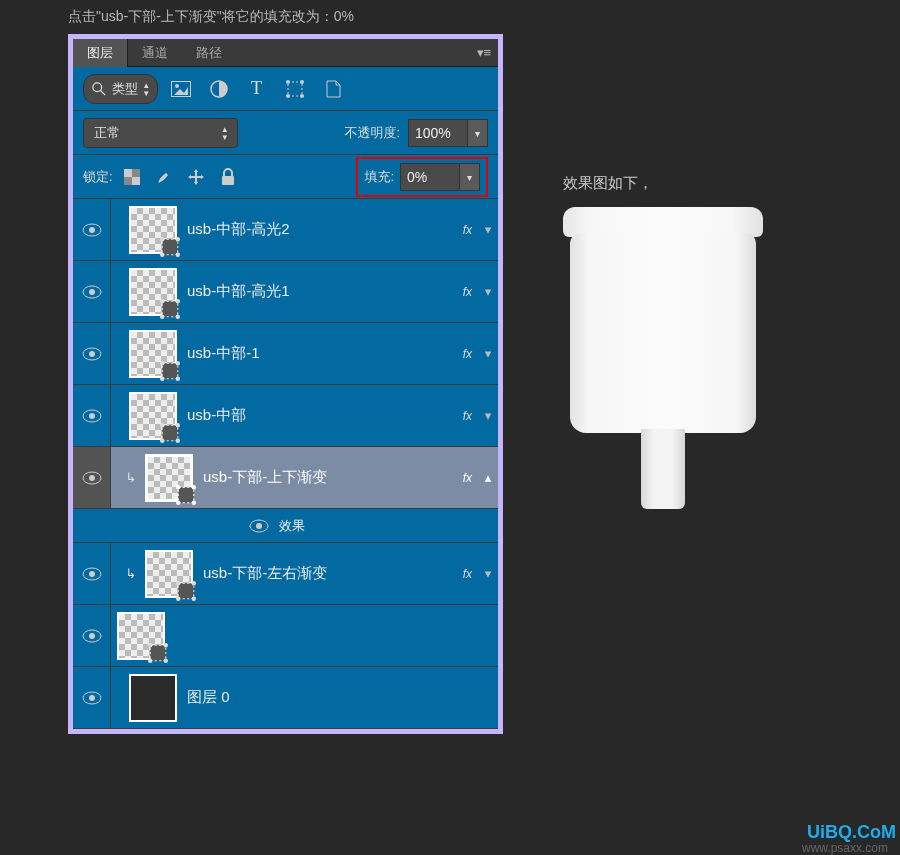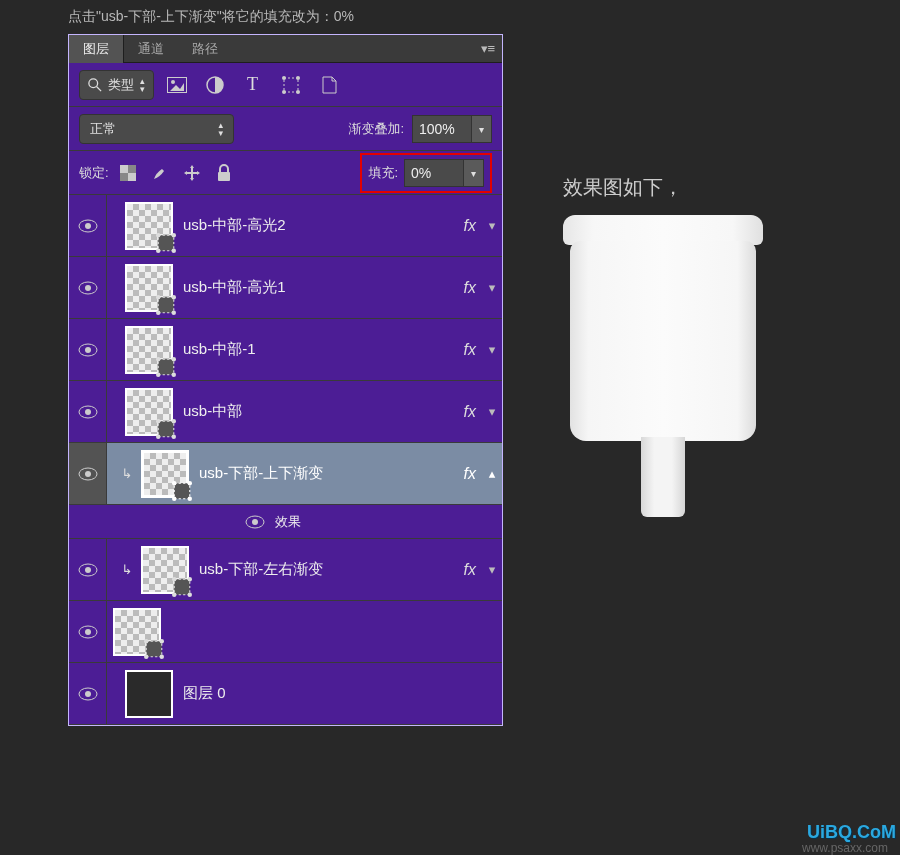--- a/index.html
+++ b/index.html
@@ -14,22 +14,22 @@
 }
 .topbar {
   padding: 8px 0 8px 68px;
   color: #b8b8b8;
   font-size: 14px;
 }
 .main-area { display: flex; }
 .panel {
   width: 435px;
   margin-left: 68px;
-  background: #4c1d95;
-  border: 1px solid #c4b5fd;
+  background: #0369a1;
+  border: 5px solid #c4b5fd;
 }
 
 .tabs {
   display: flex;
   align-items: center;
   height: 28px;
   background: #3a3a3a;
   border-bottom: 1px solid #1e1e1e;
 }
 .tab {
@@ -48,21 +48,21 @@
   height: 44px;
   padding: 0 10px;
   gap: 8px;
   border-bottom: 1px solid #3a3a3a;
 }
 .type-dropdown {
   display: flex;
   align-items: center;
   background: #4a4a4a;
   border: 1px solid #333;
-  border-radius: 4px;
+  border-radius: 12px;
   height: 30px;
   padding: 0 8px;
   gap: 6px;
 }
 .filter-icon {
   width: 30px;
   height: 30px;
   display: flex;
   align-items: center;
   justify-content: center;
@@ -179,42 +179,42 @@
 .thumb.solid { background: #2a2a2a; }
 .layer-name {
   flex: 1;
   color: #eee;
   font-size: 15px;
   padding-left: 4px;
   white-space: nowrap;
   overflow: hidden;
 }
 .layer-name .underline { text-decoration: underline; }
-.fx { font-style: italic; color: #ddd; padding: 0 6px; font-size: 16px; }
+.fx { font-style: italic; color: #ddd; padding: 0 6px; font-size: 12px; }
 .expand { width: 20px; text-align: center; color: #bbb; }
 .layer-row.selected { background: #7b8ca4; color: #fff; }
 .layer-row.selected .layer-name,
 .layer-row.selected .fx,
 .layer-row.selected .expand { color: #fff; }
 .effect-row {
   display: flex;
   align-items: center;
   height: 34px;
   padding-left: 22px;
   border-bottom: 1px solid #3a3a3a;
 }
 .effect-row .eye-col { border: none; width: 36px; }
 .effect-label { padding-left: 6px; color: #eee; }
 
 .right-side {
   flex: 1;
   padding: 140px 0 0 60px;
   position: relative;
 }
-.preview-caption { color: #ccc; font-size: 20px; margin-bottom: 14px; }
+.preview-caption { color: #ccc; font-size: 15px; margin-bottom: 14px; }
 .charger {
   width: 200px;
   position: relative;
 }
 .charger-top {
   width: 200px; height: 30px;
   background: linear-gradient(to right, #e6e6e6, #f7f7f7 15%, #fbfbfb 50%, #f7f7f7 85%, #e0e0e0);
   border-radius: 12px 12px 6px 6px;
 }
 .charger-body {
@@ -304,21 +304,21 @@
           </svg>
       </div>
     </div>
 
     <div class="blend-row">
       <div class="dropdown blend-mode">
         <span>正常</span>
         <span style="font-size:9px;line-height:8px;">▴<br>▾</span>
       </div>
       <div class="spacer"></div>
-      <span class="prop-label">渐变叠加:</span>
+      <span class="prop-label">不透明度:</span>
       <div class="value-box">
         <input value="100%" style="">
         <div class="value-arrow">
             <span class="caret-down"></span>
           </div>
       </div>
     </div>
 
     <div class="lock-row">
       <span class="prop-label">锁定:</span>

